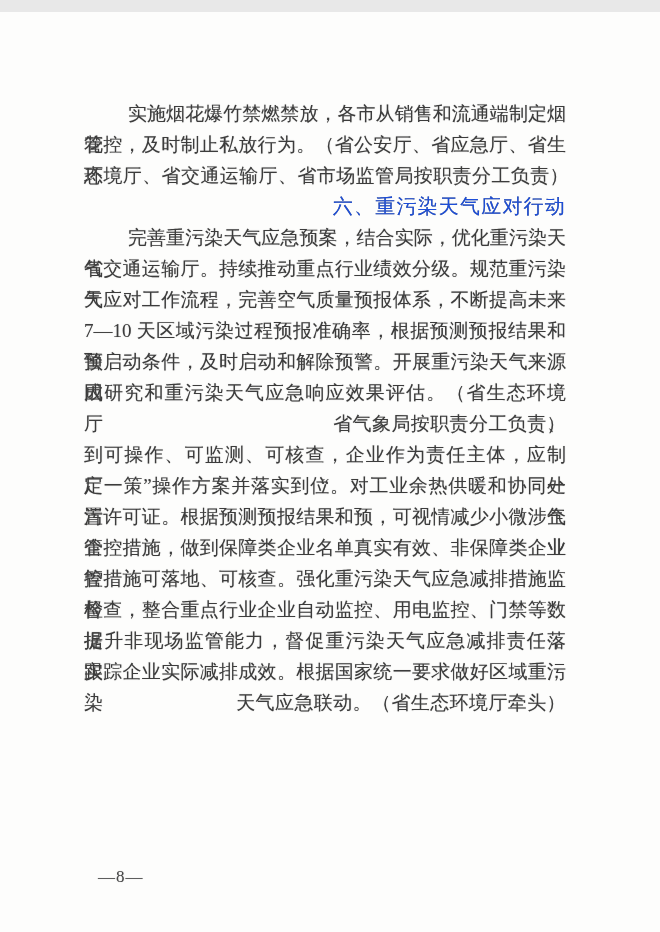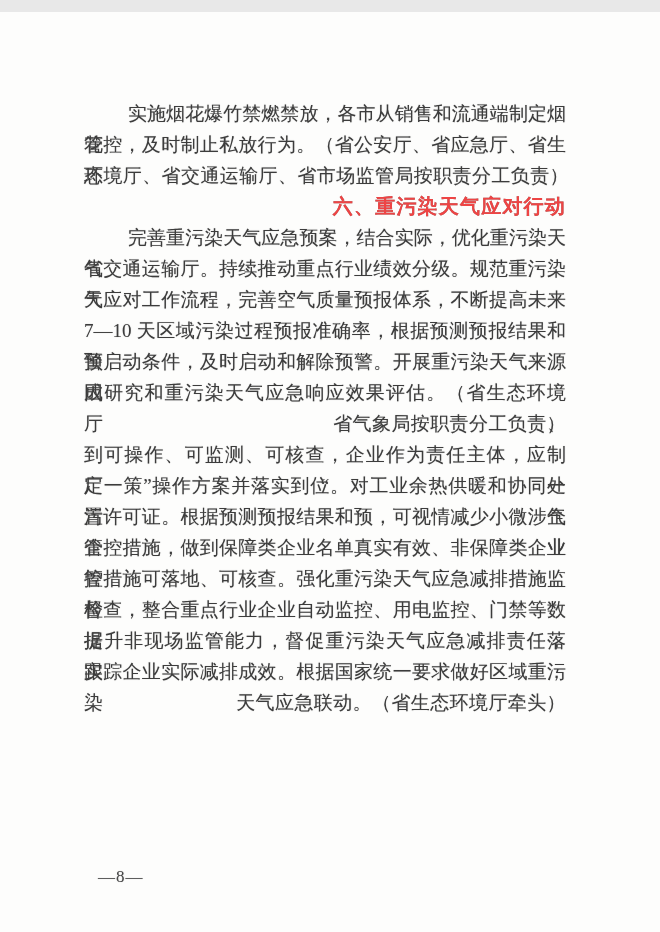--- a/index.html
+++ b/index.html
@@ -36,23 +36,23 @@
     white-space: normal;
     text-align: justify;
     text-align-last: justify;
     letter-spacing: 0;
   }
   .line.indent {
     text-indent: 44px;
   }
   .line.heading {
     font-family: "Liberation Sans", "DejaVu Sans", sans-serif;
-    font-weight: 700;
+    font-weight: 400;
     font-size: 20px;
-    color: #ef4444;
+    color: #1d4ed8;
     letter-spacing: 1.2px;
     text-indent: 50px;
     text-shadow: 0 0 0.5px rgba(40, 40, 40, 0.6);
   }
   .page-number {
     position: absolute;
     left: 98px;
     top: 852px;
     height: 26px;
     line-height: 26px;

